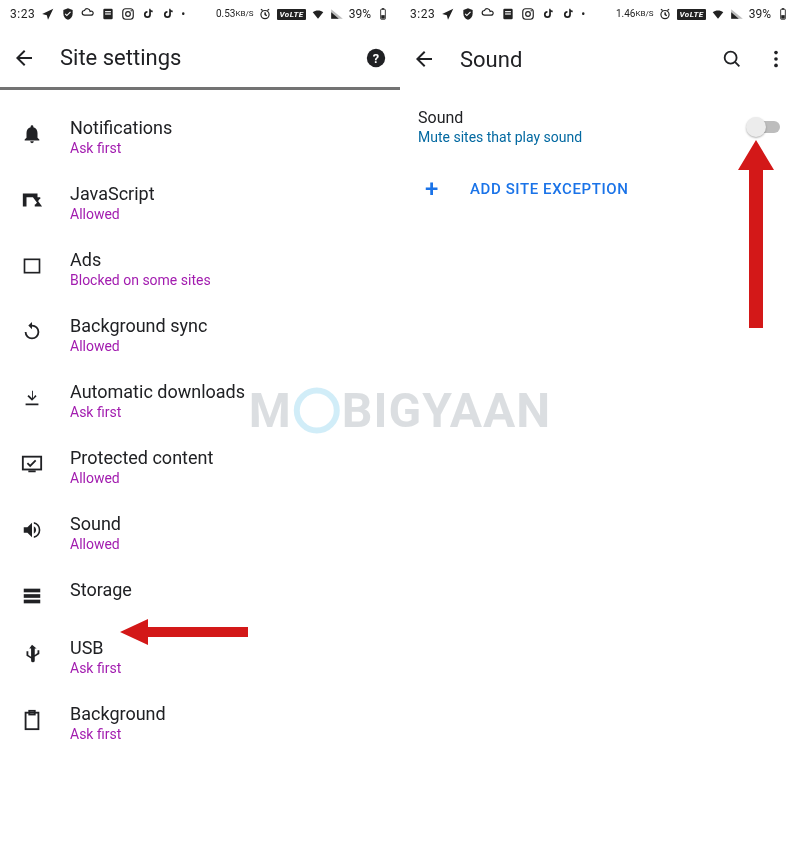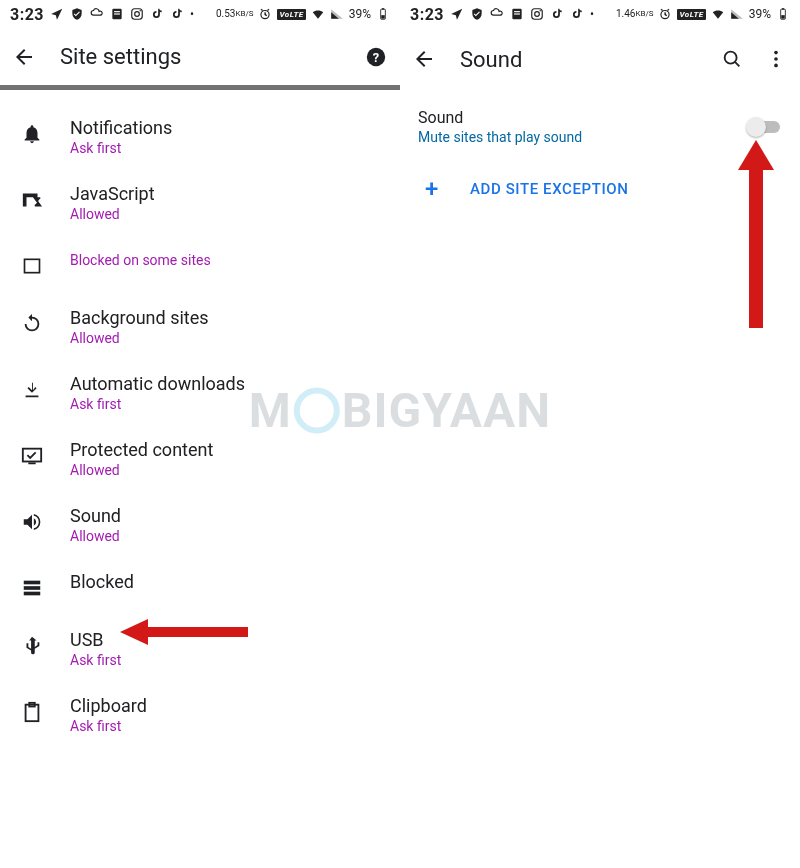--- a/index.html
+++ b/index.html
@@ -5,28 +5,28 @@
   * { box-sizing: border-box; margin: 0; padding: 0; font-family: Roboto, "Helvetica Neue", Arial, sans-serif; }
   body { width: 800px; height: 868px; background: #fff; position: relative; overflow: hidden; }
   .phone { position: absolute; top: 0; width: 400px; height: 868px; background: #fff; }
   .phone.left { left: 0; }
   .phone.right { left: 400px; }
 
   
   .status-bar { height: 28px; display: flex; align-items: center; justify-content: space-between; padding: 0 10px; font-size: 12px; color: #222; }
   .status-left { display: flex; align-items: center; gap: 6px; }
   .status-right { display: flex; align-items: center; gap: 5px; }
-  .status-time { font-size: 16px; font-weight: 700; letter-spacing: 0.5px; }
+  .status-time { font-size: 12px; font-weight: 400; letter-spacing: 0.5px; }
   .kbs { display:flex; flex-direction:row; align-items:center; line-height:8px; font-size:8px; }
   .kbs .top { font-size:10px; }
   .volte { font-size:8px; font-weight:700; background:#222; color:#fff; padding:1px 2px; border-radius:1px; letter-spacing:0.5px;font-style:italic;}
   .sicon { width:14px; height:14px; display:inline-block; }
 
   
-  .app-bar { height: 62px; display: flex; align-items: center; padding: 0 12px; gap: 24px; border-bottom: 5px solid #737373; }
+  .app-bar { height: 62px; display: flex; align-items: center; padding: 0 12px; gap: 24px; border-bottom: 3px solid #737373; }
   .phone.right .app-bar { border-bottom: none; }
   .app-title { font-size: 22px; font-weight: 400; color: #202124; flex: 1; }
   .app-bar .ab-icon { width: 24px; height: 24px; color: #202124; display:flex; align-items:center; justify-content:center;}
   .ab-right { display:flex; gap:20px; align-items:center; }
 
   
   .list { padding-top: 14px; }
   .item { display: flex; align-items: flex-start; padding: 14px 18px 14px 18px; gap: 24px; }
   .item .icon { width: 28px; height: 28px; flex: 0 0 28px; display:flex; align-items:center; justify-content:center; color:#202124; margin-top:2px;}
   .item .texts { flex: 1; }
@@ -153,31 +153,32 @@
           <div class="sub">Allowed</div>
         </div>
     </div>
     <div class="item">
       <div class="icon">
           <svg viewBox="0 0 24 24" width="20" height="20">
             <rect x="3" y="4" width="18" height="16" fill="none" stroke="#202124" stroke-width="2"></rect>
           </svg>
         </div>
       <div class="texts">
+          <div class="title">Ads</div>
           <div class="sub">Blocked on some sites</div>
         </div>
     </div>
     <div class="item">
       <div class="icon">
           <svg viewBox="0 0 24 24" width="22" height="22">
             <path fill="#202124" d="M12 4V1L8 5l4 4V6a6 6 0 11-6 6H4a8 8 0 108-8z"></path>
           </svg>
         </div>
       <div class="texts">
-          <div class="title">Background sites</div>
+          <div class="title">Background sync</div>
           <div class="sub">Allowed</div>
         </div>
     </div>
     <div class="item">
       <div class="icon">
           <svg viewBox="0 0 24 24" width="22" height="22">
             <path fill="#202124" d="M19 18H5v2h14zM12 4v8.2L8.4 8.6 7 10l5 5 5-5-1.4-1.4L13 12.2V4z"></path>
           </svg>
         </div>
       <div class="texts">
@@ -211,21 +212,21 @@
     </div>
     <div class="item">
       <div class="icon">
           <svg viewBox="0 0 24 24" width="22" height="22">
             <rect x="3" y="4" width="18" height="4" fill="#202124"></rect>
             <rect x="3" y="10" width="18" height="4" fill="#202124"></rect>
             <rect x="3" y="16" width="18" height="4" fill="#202124"></rect>
           </svg>
         </div>
       <div class="texts">
-          <div class="title">Blocked</div>
+          <div class="title">Storage</div>
         </div>
     </div>
     <div class="item">
       <div class="icon">
           <svg viewBox="0 0 24 24" width="22" height="22">
             <path fill="#202124" d="M12 2l-3 4h2v9l-3-2V9H6v5l5 3v2a2 2 0 104 0v-4l5-3V8h-2v3l-3 2V6h2z"></path>
           </svg>
         </div>
       <div class="texts">
           <div class="title">USB</div>
@@ -233,21 +234,21 @@
         </div>
     </div>
     <div class="item">
       <div class="icon">
           <svg viewBox="0 0 24 24" width="22" height="22">
             <rect x="5" y="4" width="14" height="18" fill="none" stroke="#202124" stroke-width="2"></rect>
             <rect x="9" y="2" width="6" height="4" fill="none" stroke="#202124" stroke-width="2"></rect>
           </svg>
         </div>
       <div class="texts">
-          <div class="title">Clipboard</div>
+          <div class="title">Background</div>
           <div class="sub">Ask first</div>
         </div>
     </div>
   </div>
 
   <div class="arrow-right" style="left:120px; top:617px;">
     <svg width="130" height="30">
         <polygon points="0,15 28,2 28,10 128,10 128,20 28,20 28,28" fill="#d31818"></polygon>
       </svg>
   </div>

